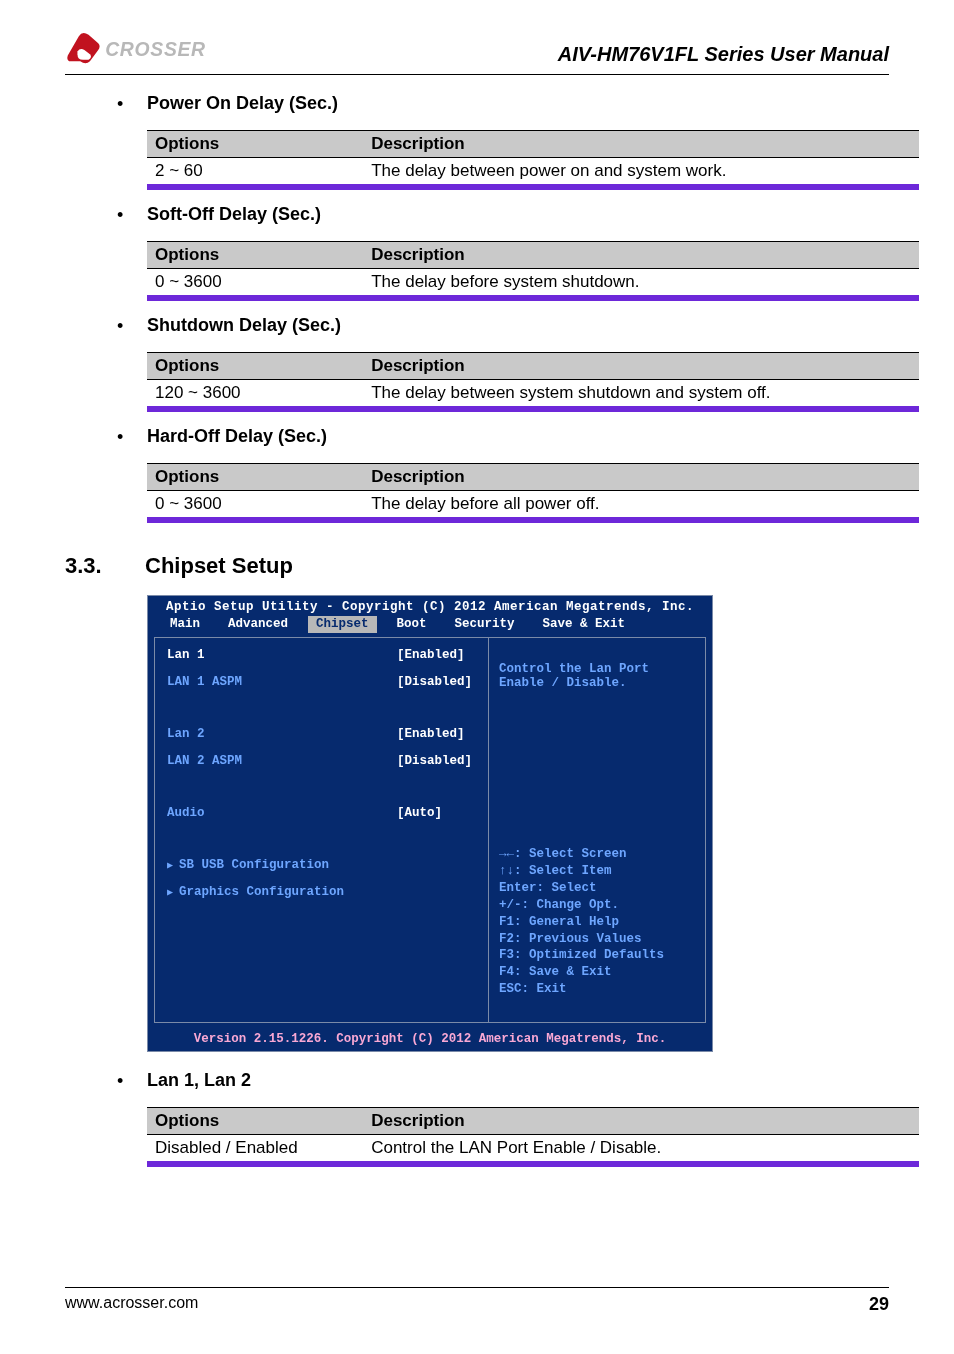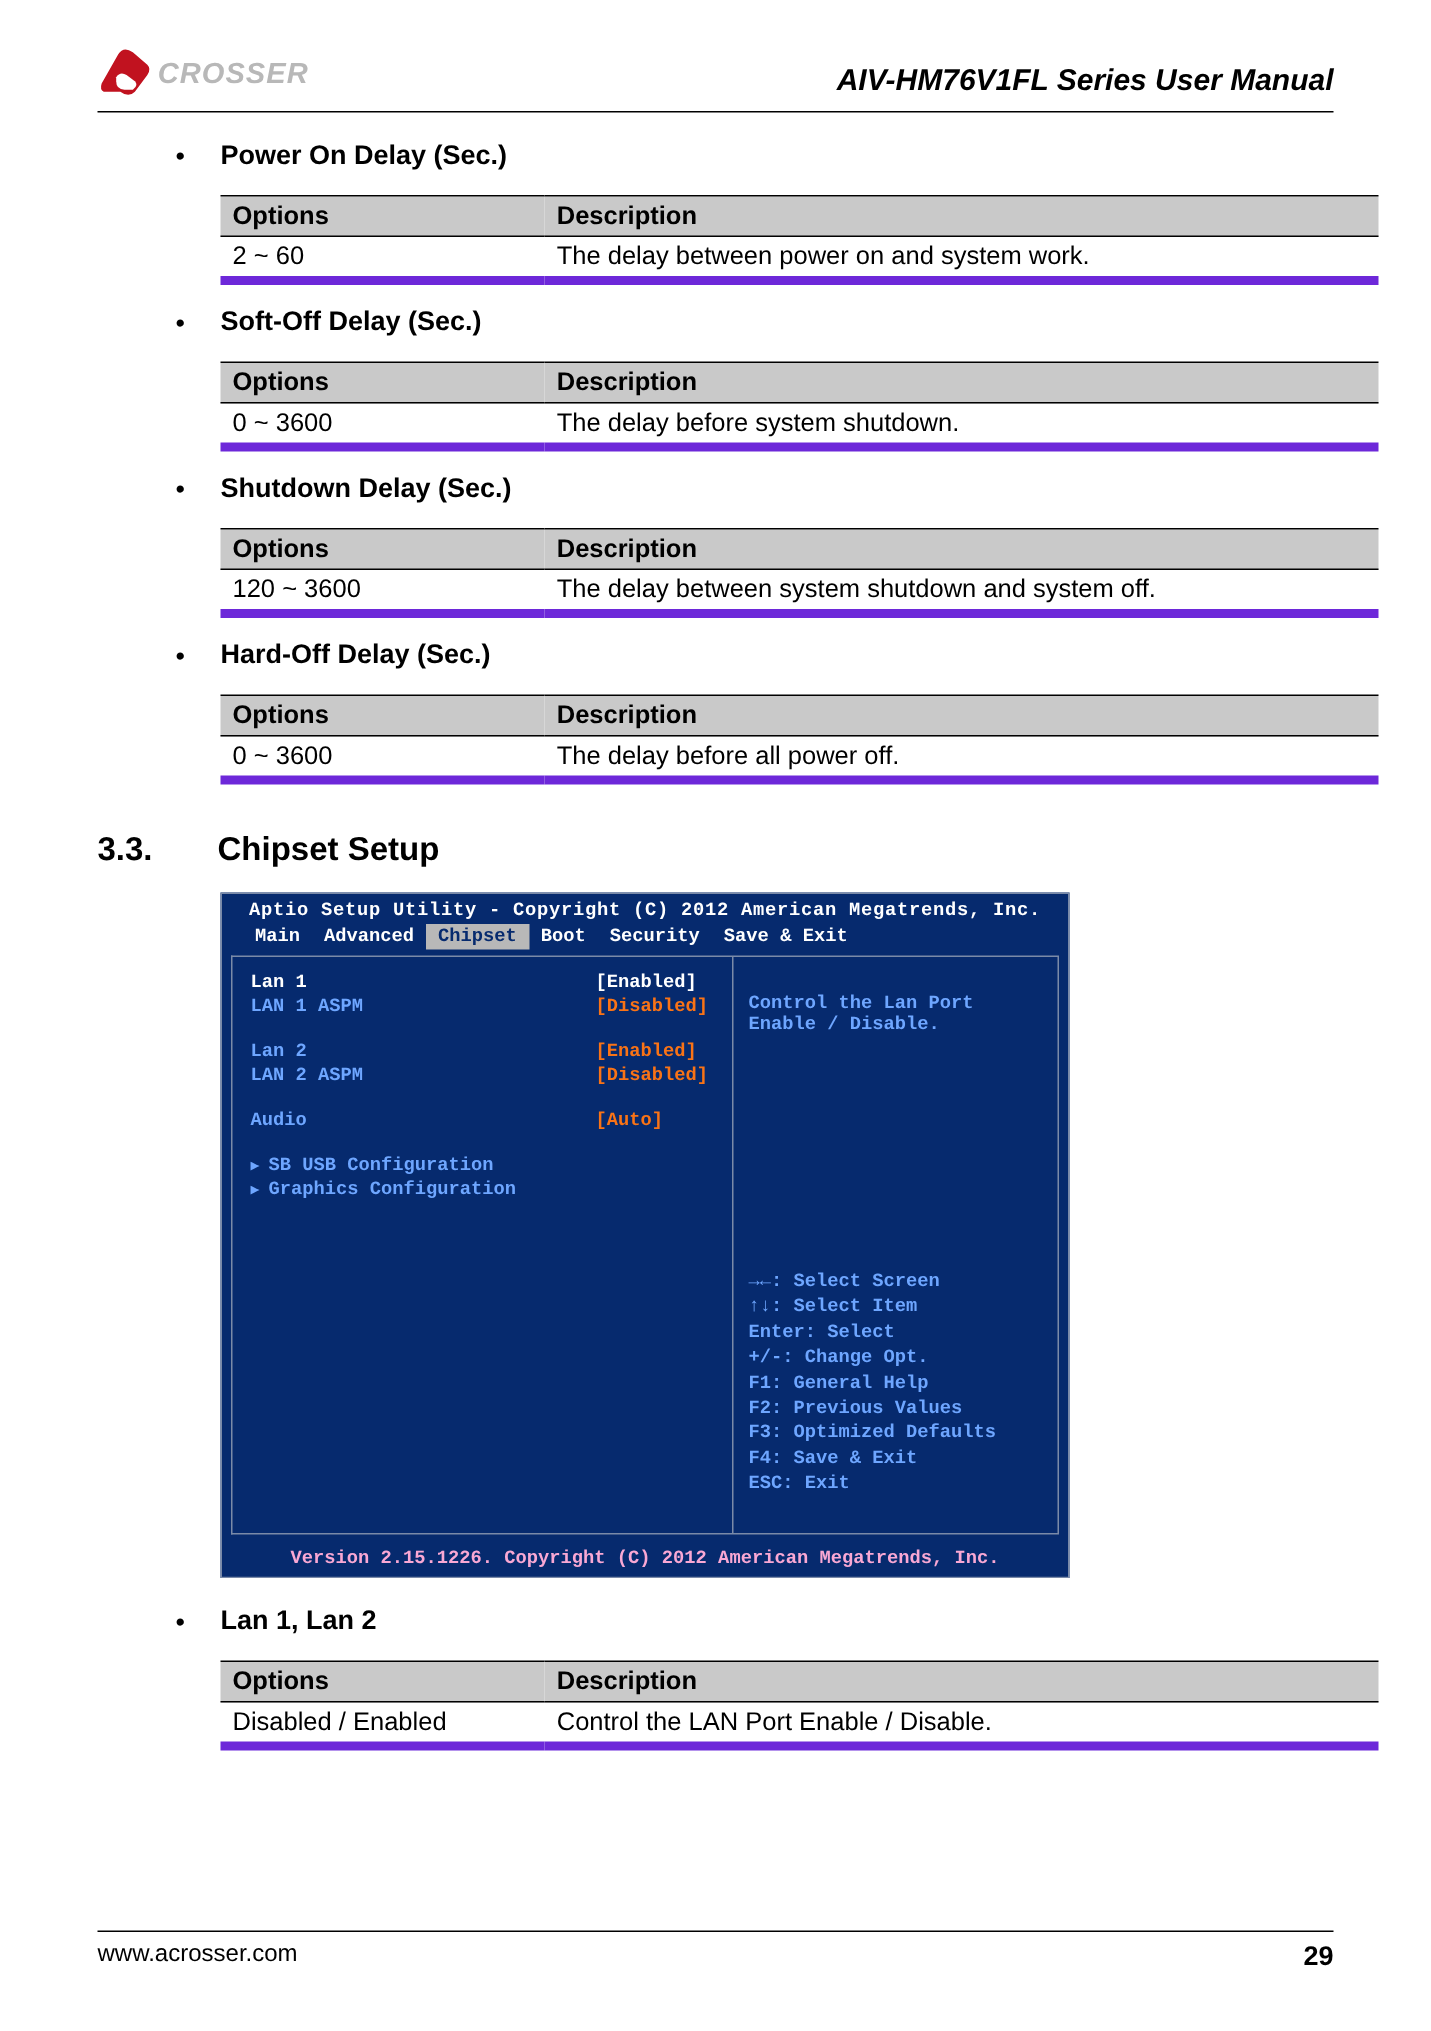--- a/index.html
+++ b/index.html
@@ -111,21 +111,21 @@
   }
   .bios-titlebar {
     text-align: center;
     padding: 4px 0 2px 0;
     color: #fff;
     letter-spacing: 0.5px;
   }
   .bios-tabs {
     display: flex;
     padding: 0 14px 4px 14px;
-    gap: 0;
+    gap: 12px;
   }
   .bios-tab {
     padding: 1px 8px 2px 8px;
     color: #fff;
   }
   .bios-tab.active {
     background: #b8b8b8;
     color: #062a6e;
   }
   .bios-body {
@@ -133,42 +133,42 @@
     margin: 0 6px 6px 6px;
   }
   .bios-left {
     border: 1px solid #7a8aa8;
     border-right: none;
     flex: 1;
     padding: 10px 12px;
     min-height: 386px;
     display: flex;
     flex-direction: column;
-    gap: 2px;
+    gap: 13px;
   }
   .bios-right {
     border: 1px solid #7a8aa8;
     width: 218px;
     padding: 24px 10px;
     display: flex;
     flex-direction: column;
     justify-content: space-between;
   }
   .bios-row {
     display: flex;
   }
   .bios-label {
     width: 230px;
     color: #6ea6ff;
   }
   .bios-label.grey {
     color: #b8b8b8;
   }
   .bios-value {
-    color: #f97316;
+    color: #ffffff;
   }
   .bios-value .bracket-highlight {
     color: #6ea6ff;
   }
   .bios-value .val-highlight {
     color: #fff;
   }
   .bios-row.hl .bios-label,
   .bios-row.hl .bios-value,
   .bios-row.hl .bios-value .val-highlight {

